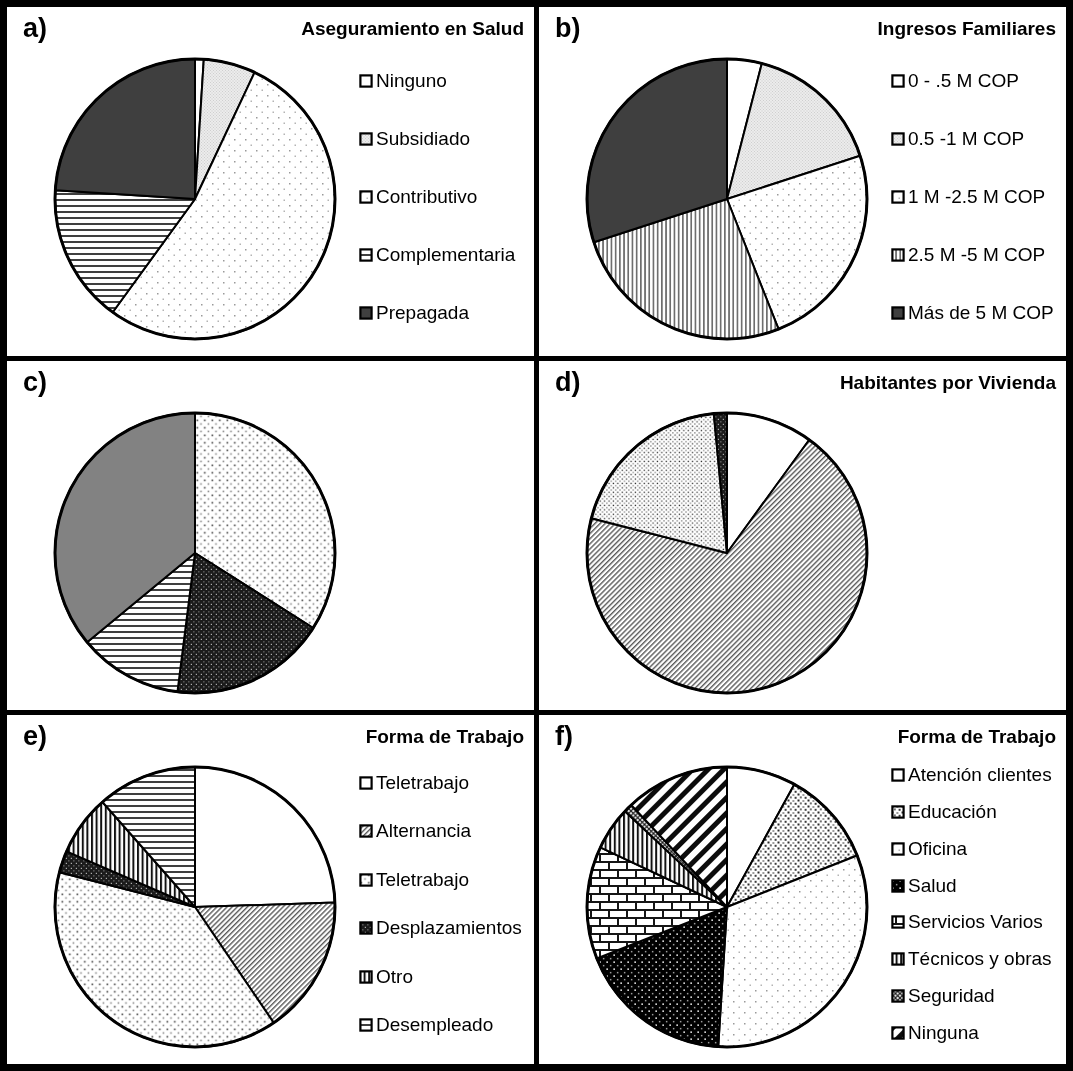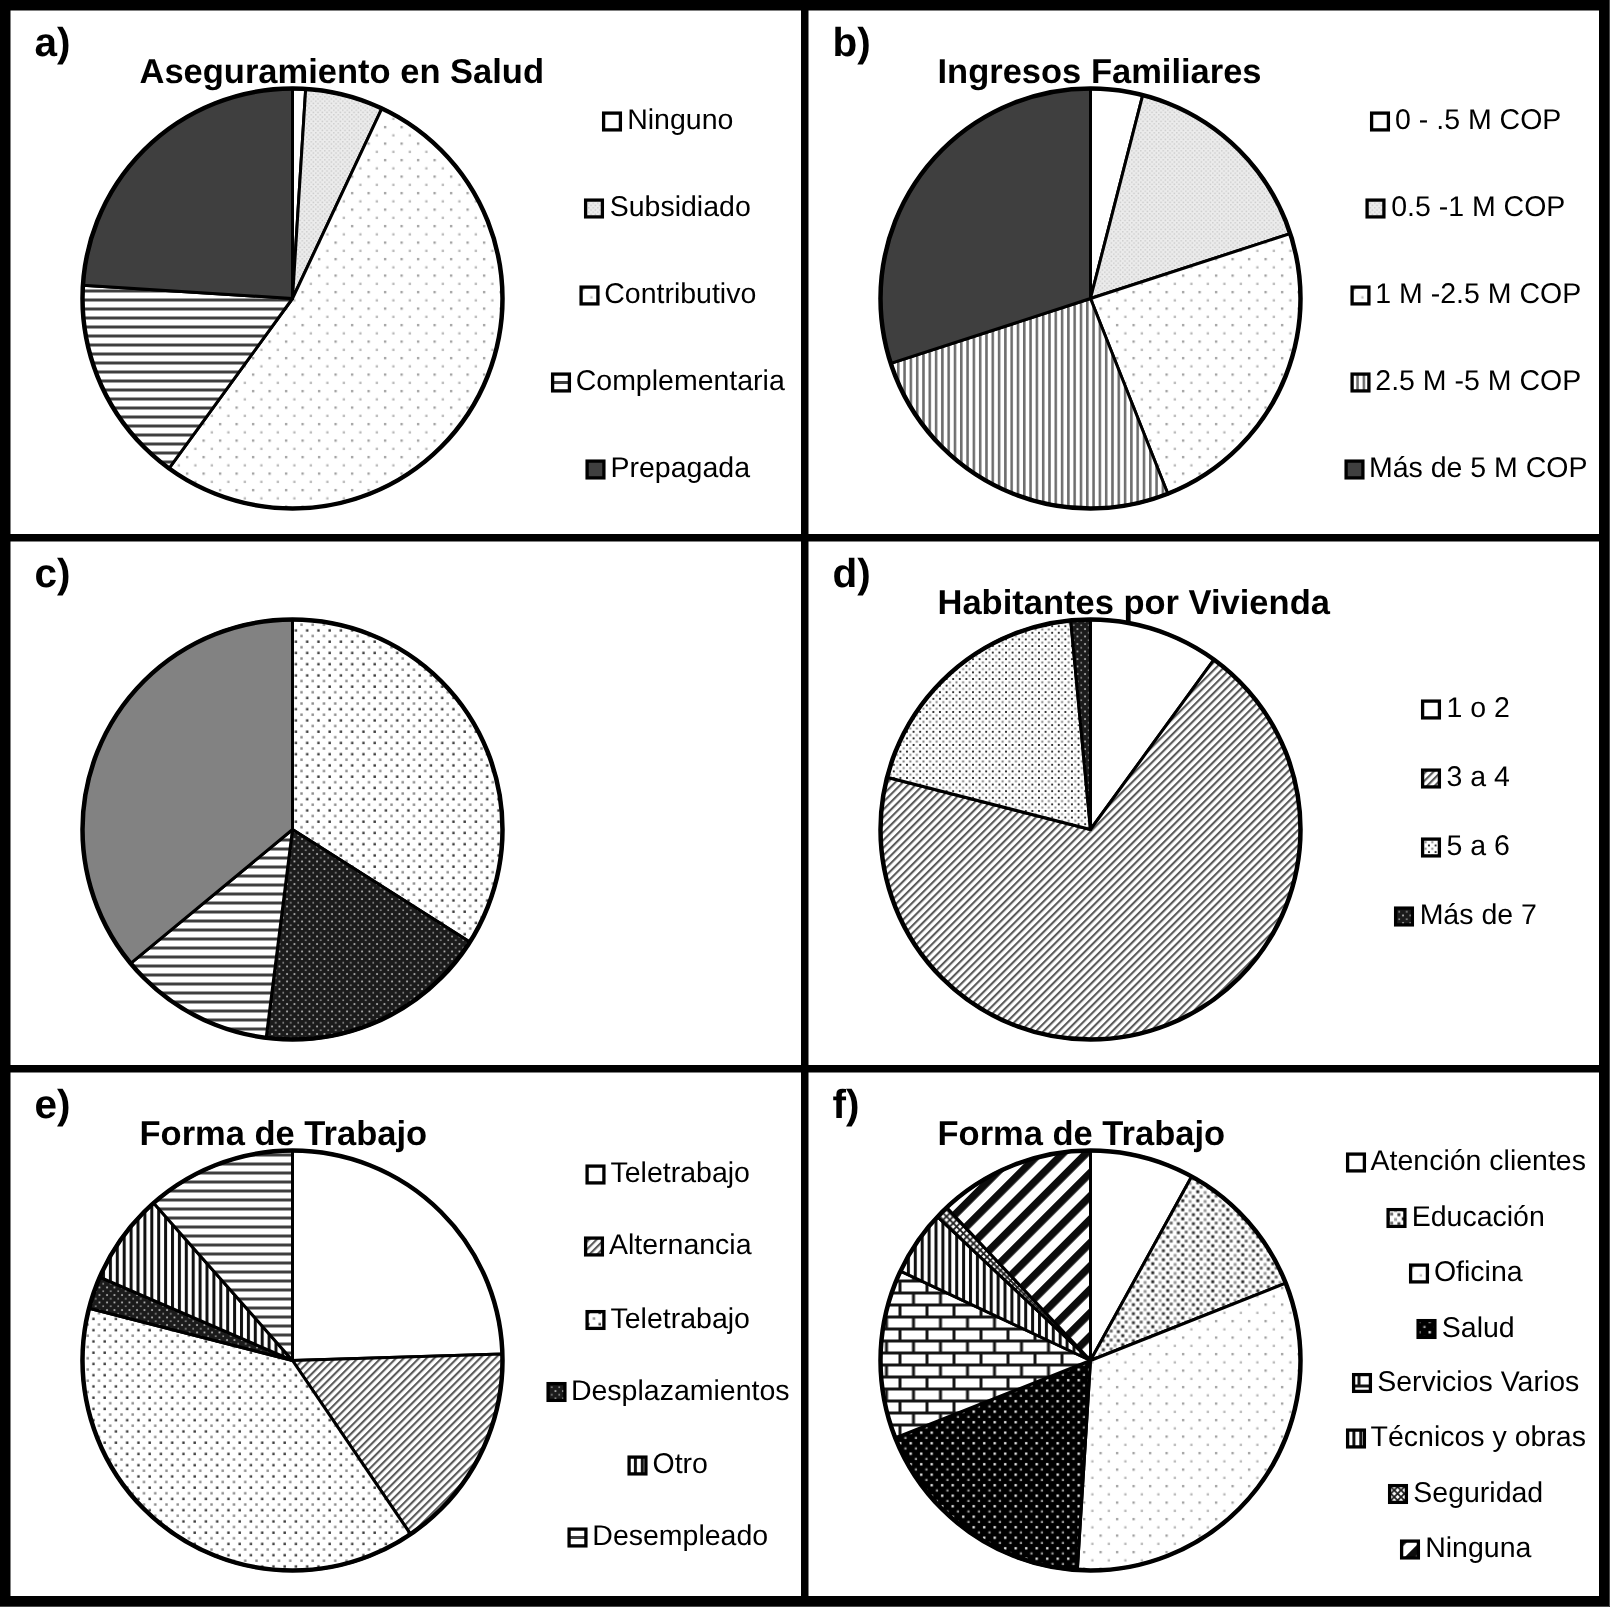--- a/index.html
+++ b/index.html
@@ -8,34 +8,34 @@
     width:1073px;height:1071px;box-sizing:border-box;
     border:7px solid #000;background:#000;
     display:grid;grid-template-columns:1fr 1fr;grid-template-rows:1fr 1fr 1fr;gap:5px;
   }
   .panel{position:relative;background:#fff;overflow:hidden;}
   .plabel{
     position:absolute;top:6px;left:16px;
     font-size:27px;font-weight:700;letter-spacing:0;
   }
   .ptitle{
-    position:absolute;top:11px;left:70px;right:10px;margin:16px;
-    text-align:left;font-size:23px;font-weight:700;
+    position:absolute;top:11px;left:70px;right:10px;margin:0;
+    text-align:right;font-size:19px;font-weight:700;
   }
   .pie{position:absolute;left:38px;top:42px;width:300px;height:300px;}
   .legend{
     position:absolute;left:352px;width:172px;
     display:flex;flex-direction:column;justify-content:space-between;
   }
   .panel-a .legend,.panel-b .legend{top:64px;height:252px;}
   .panel-c .legend{top:98px;height:180px;}
   .panel-d .legend{top:102px;height:158px;}
   .panel-e .legend{top:58px;height:262px;}
   .panel-f .legend{top:50px;height:278px;}
-  .legend-item{display:flex;align-items:center;white-space:nowrap;justify-content:center;}
+  .legend-item{display:flex;align-items:center;white-space:nowrap;}
   .legend-item svg{flex:0 0 auto;margin-right:3px;}
   .legend-label{font-size:19px;line-height:1.05;}
 </style>
 </head>
 <body>
 
 <svg width="0" height="0" style="position:absolute" aria-hidden="true">
   <defs>
     <pattern id="pat-lightdots" patternUnits="userSpaceOnUse" width="3" height="3">
       <rect width="3" height="3" fill="#ececec"></rect>
@@ -211,46 +211,20 @@
   <section class="panel panel-d">
     <span class="plabel">d)</span>
     <h2 class="ptitle">Habitantes por Vivienda</h2>
     <svg class="pie" viewBox="0 0 300 300">
         <path d="M 150 150 L 150.00 10.00 A 140 140 0 0 1 232.29 36.74 Z" fill="#ffffff" stroke="#000" stroke-width="2" stroke-linejoin="round"></path>
         <path d="M 150 150 L 232.29 36.74 A 140 140 0 1 1 14.40 115.18 Z" fill="url(#pat-diagfine)" stroke="#000" stroke-width="2" stroke-linejoin="round"></path>
         <path d="M 150 150 L 14.40 115.18 A 140 140 0 0 1 136.82 10.62 Z" fill="url(#pat-dotdense)" stroke="#000" stroke-width="2" stroke-linejoin="round"></path>
         <path d="M 150 150 L 136.82 10.62 A 140 140 0 0 1 150.00 10.00 Z" fill="url(#pat-darkcheck)" stroke="#000" stroke-width="2" stroke-linejoin="round"></path>
         <circle cx="150" cy="150" r="140" fill="none" stroke="#000" stroke-width="3"></circle>
       </svg>
-    <div class="legend">
-        <div class="legend-item">
-          <svg width="14" height="14" viewBox="0 0 14 14">
-            <rect x="1.4" y="1.4" width="11.2" height="11.2" fill="#ffffff" stroke="#000" stroke-width="2.2"></rect>
-          </svg>
-          <span class="legend-label">1 o 2</span>
-        </div>
-        <div class="legend-item">
-          <svg width="14" height="14" viewBox="0 0 14 14">
-            <rect x="1.4" y="1.4" width="11.2" height="11.2" fill="url(#pat-diagfine)" stroke="#000" stroke-width="2.2"></rect>
-          </svg>
-          <span class="legend-label">3 a 4</span>
-        </div>
-        <div class="legend-item">
-          <svg width="14" height="14" viewBox="0 0 14 14">
-            <rect x="1.4" y="1.4" width="11.2" height="11.2" fill="url(#pat-dotdense)" stroke="#000" stroke-width="2.2"></rect>
-          </svg>
-          <span class="legend-label">5 a 6</span>
-        </div>
-        <div class="legend-item">
-          <svg width="14" height="14" viewBox="0 0 14 14">
-            <rect x="1.4" y="1.4" width="11.2" height="11.2" fill="url(#pat-darkcheck)" stroke="#000" stroke-width="2.2"></rect>
-          </svg>
-          <span class="legend-label">Más de 7</span>
-        </div>
-      </div>
   </section>
 
   <section class="panel panel-e">
     <span class="plabel">e)</span>
     <h2 class="ptitle">Forma de Trabajo</h2>
     <svg class="pie" viewBox="0 0 300 300">
         <path d="M 150 150 L 150.00 10.00 A 140 140 0 0 1 289.93 145.60 Z" fill="#ffffff" stroke="#000" stroke-width="2" stroke-linejoin="round"></path>
         <path d="M 150 150 L 289.93 145.60 A 140 140 0 0 1 228.69 265.79 Z" fill="url(#pat-diagfine)" stroke="#000" stroke-width="2" stroke-linejoin="round"></path>
         <path d="M 150 150 L 228.69 265.79 A 140 140 0 0 1 14.40 115.18 Z" fill="url(#pat-dotmed)" stroke="#000" stroke-width="2" stroke-linejoin="round"></path>
         <path d="M 150 150 L 14.40 115.18 A 140 140 0 0 1 21.51 94.40 Z" fill="url(#pat-darkcheck)" stroke="#000" stroke-width="2" stroke-linejoin="round"></path>

